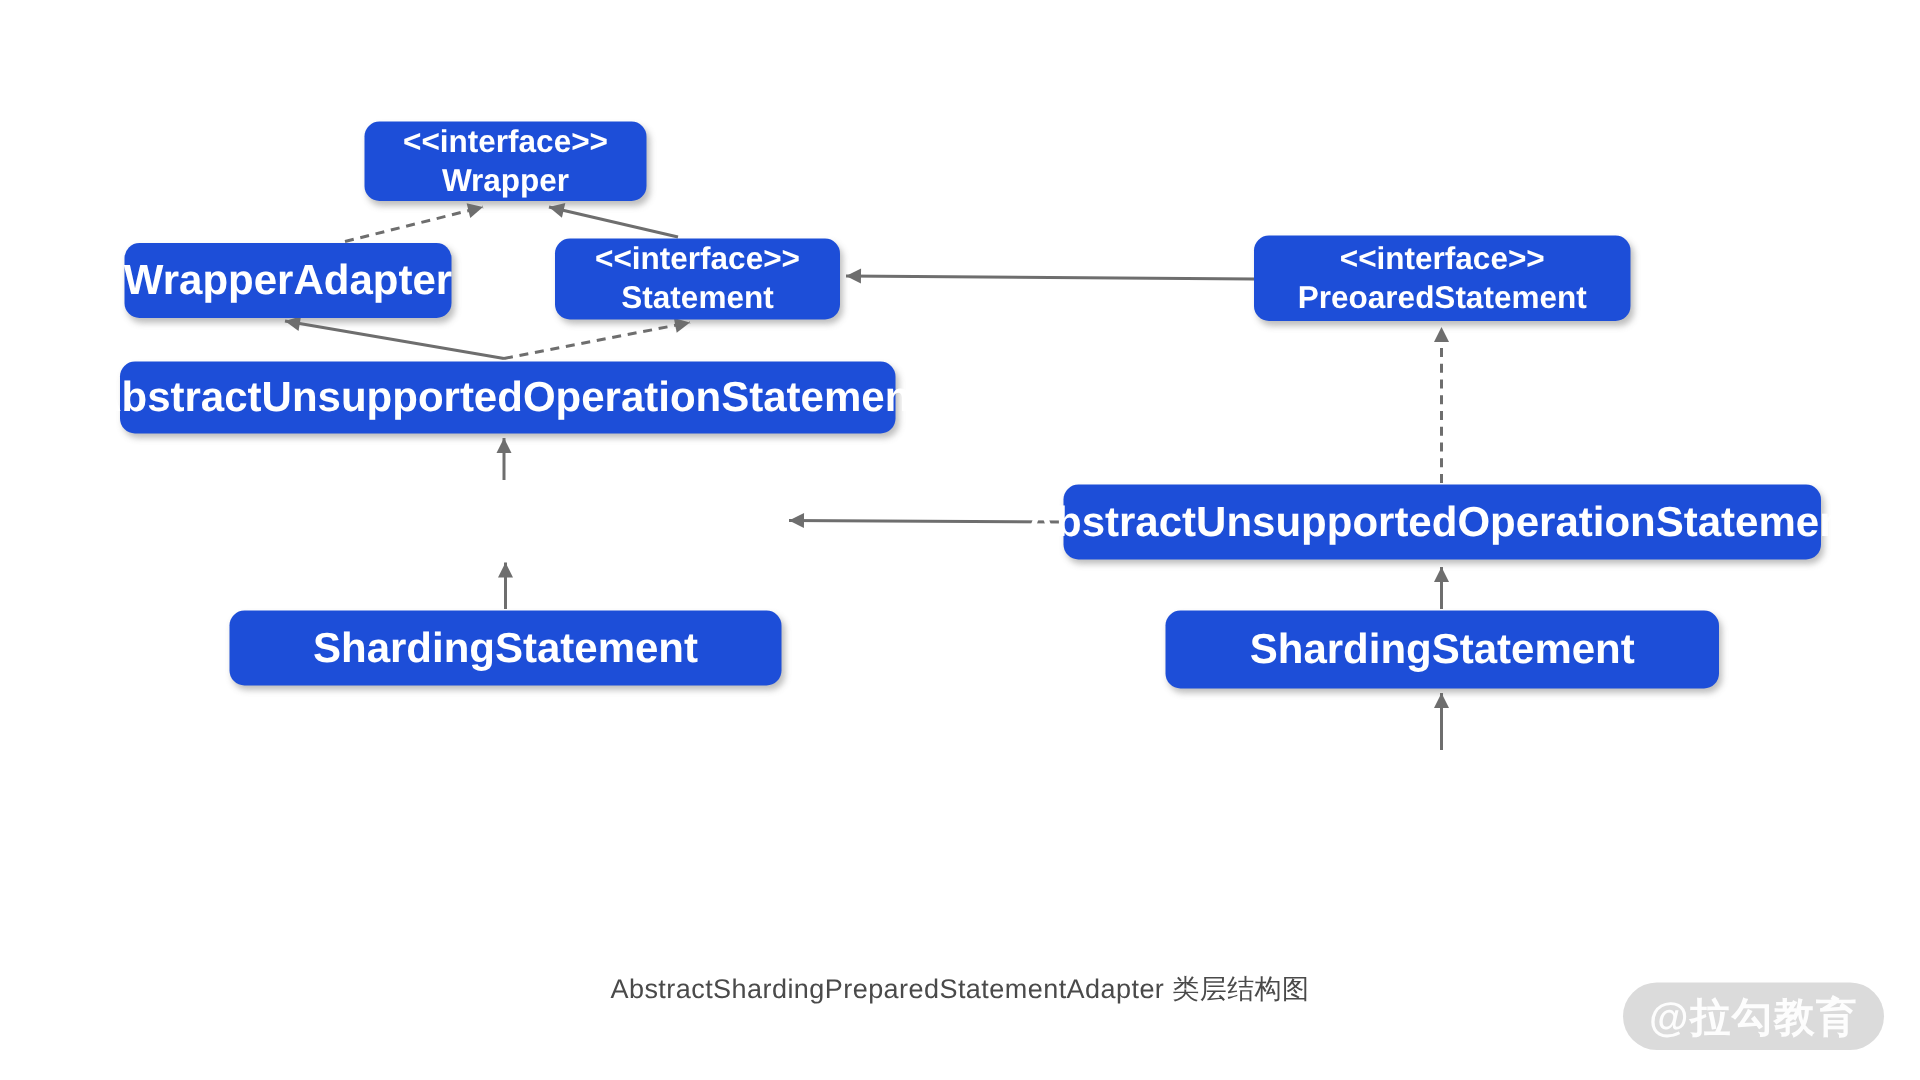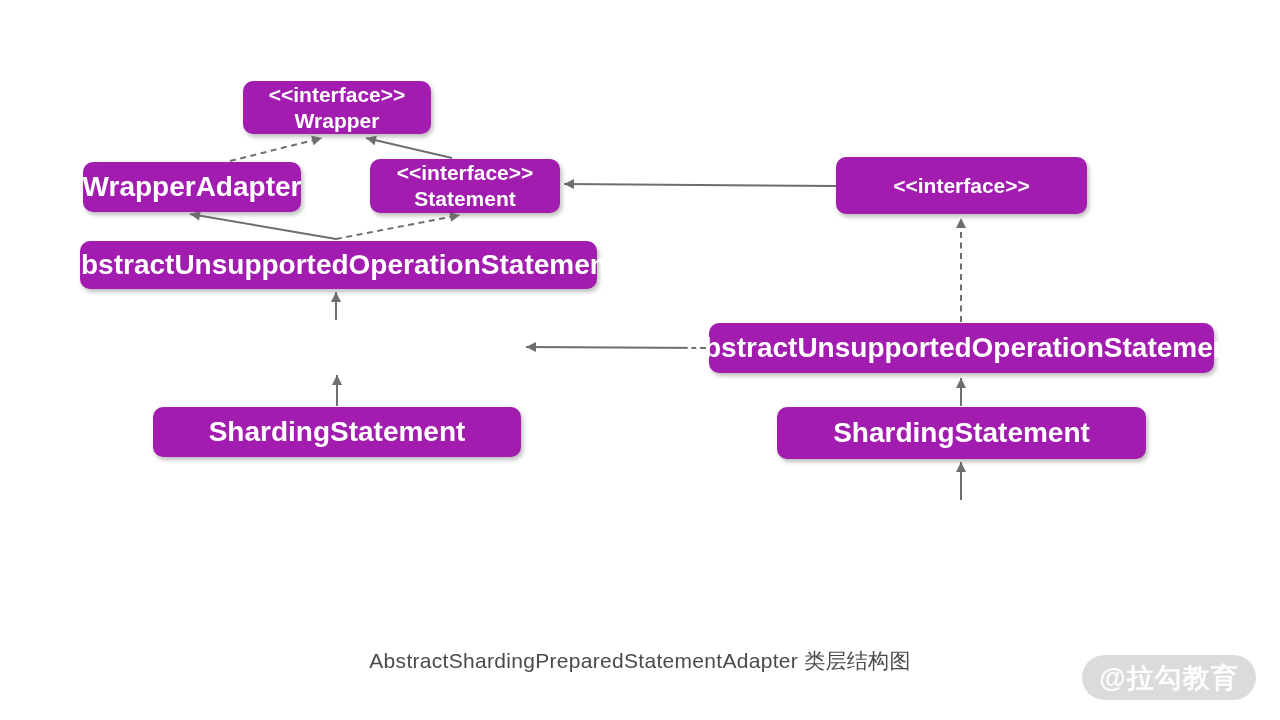--- a/index.html
+++ b/index.html
@@ -26,21 +26,21 @@
   .edge {
     stroke: #6e6e6e;
     stroke-width: 2;
     fill: none;
   }
   .edge.dashed {
     stroke-dasharray: 6 4.5;
   }
   .node {
     position: absolute;
-    background: #a21caf;
+    background: #1d4ed8;
     border-radius: 10px;
     color: #ffffff;
     display: flex;
     flex-direction: column;
     align-items: center;
     justify-content: center;
     text-align: center;
     font-weight: bold;
     box-shadow: 2px 3px 4px rgba(110, 110, 110, 0.45);
   }
@@ -54,21 +54,21 @@
     font-size: 21px;
     line-height: 1.22;
     white-space: nowrap;
   }
   .caption {
     position: absolute;
     left: 0;
     top: 647px;
     width: 1280px;
     text-align: center;
-    font-size: 21px;
+    font-size: 18px;
     color: #4a4a4a;
     letter-spacing: 0.3px;
   }
   .watermark {
     position: absolute;
     left: 1082px;
     top: 655px;
     width: 174px;
     height: 45px;
     background: #dbdbdb;
@@ -115,20 +115,21 @@
     <span class="cls">WrapperAdapter</span>
   </div>
 
   <div class="node iface" style="left:370px; top:159px; width:190px; height:54px;">
     <span class="stereo">&lt;&lt;interface&gt;&gt;</span>
     <span class="cls">Statement</span>
   </div>
 
   <div class="node iface" style="left:836px; top:157px; width:251px; height:57px;">
     <span class="stereo">&lt;&lt;interface&gt;&gt;</span>
+    <span class="cls">PreoaredStatement</span>
   </div>
 
   <div class="node" style="left:80px; top:241px; width:517px; height:48px;">
     <span class="cls">AbstractUnsupportedOperationStatement</span>
   </div>
 
 
   <div class="node" style="left:709px; top:323px; width:505px; height:50px;">
     <span class="cls">AbstractUnsupportedOperationStatement</span>
   </div>

